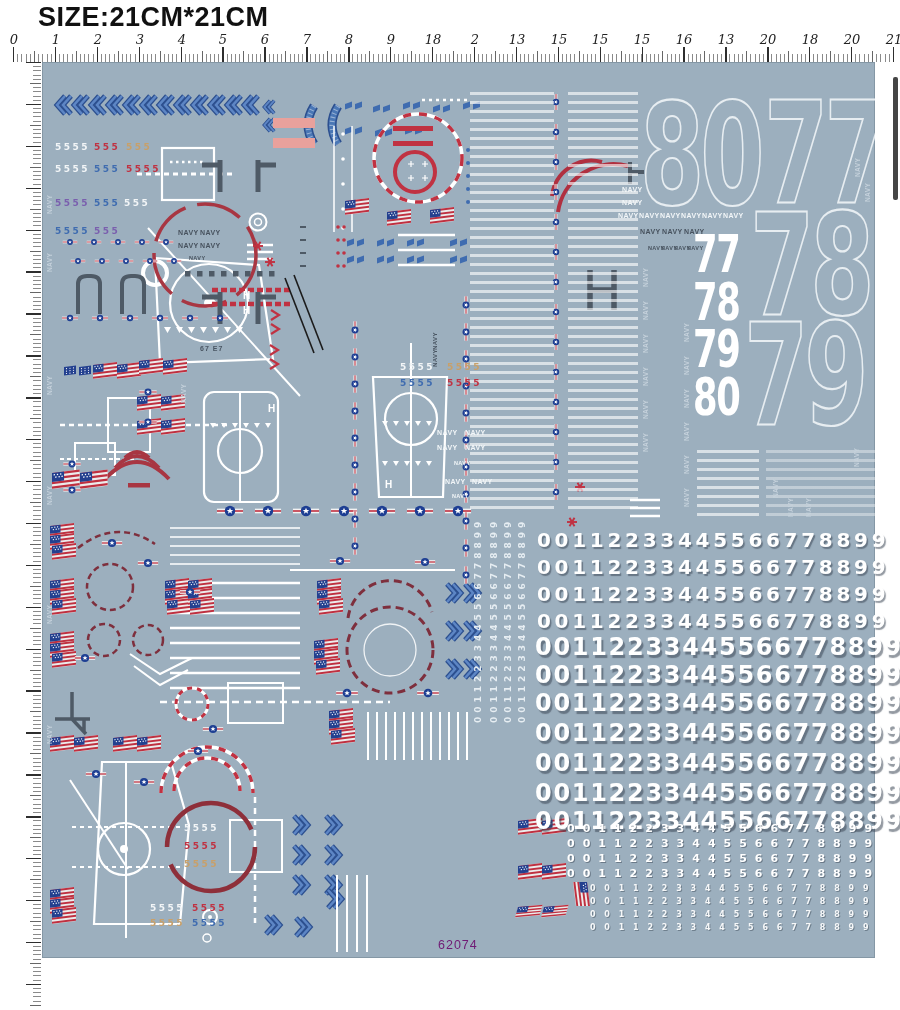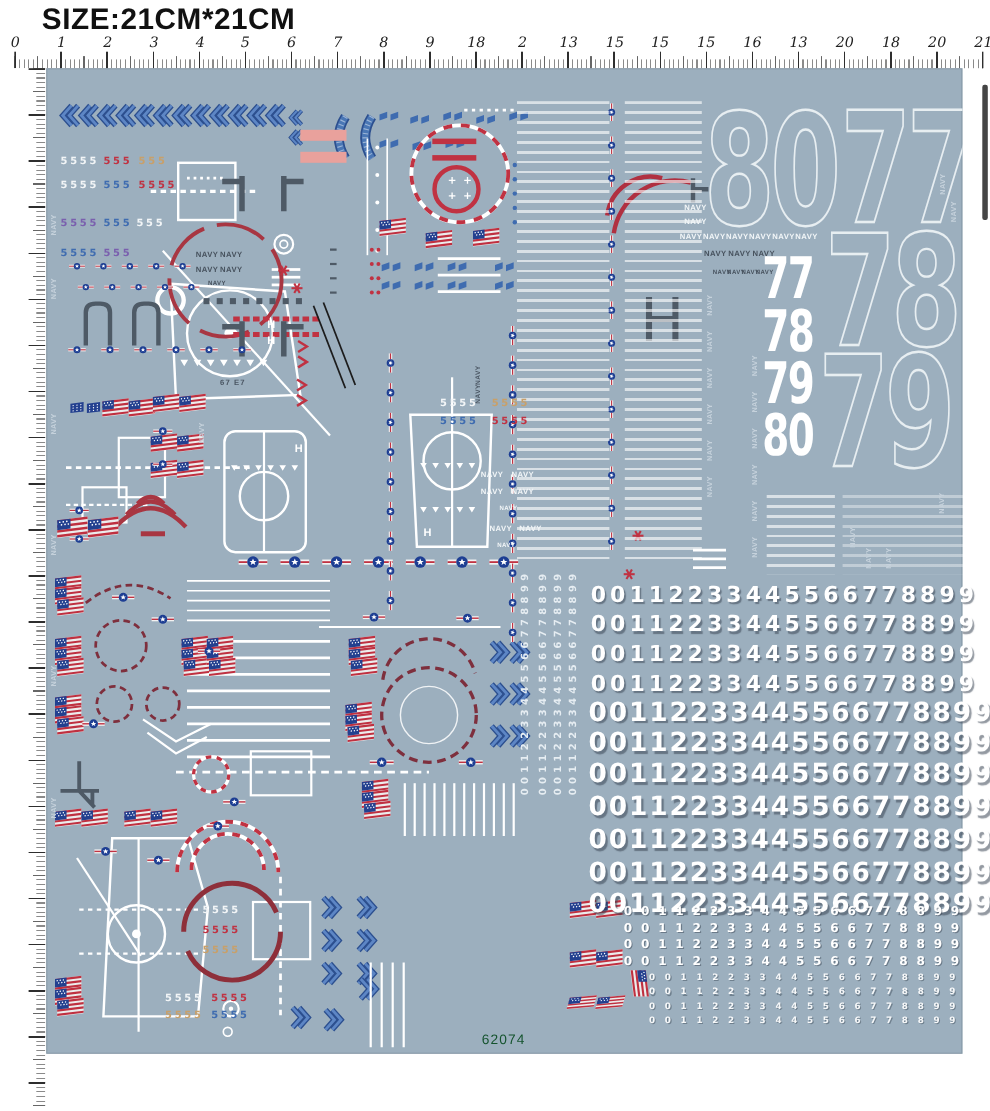--- a/index.html
+++ b/index.html
@@ -44,21 +44,21 @@
   .nv.vt{transform:rotate(-90deg);transform-origin:left top;color:#c6d2dc;font-size:6.5px;}
   .nv.vtd{transform:rotate(-90deg);transform-origin:left top;color:#4a5663;font-size:6px;}
   
   .sq{position:absolute;font:700 9px "DejaVu Sans",sans-serif;letter-spacing:2.5px;white-space:nowrap;text-align:right;}
   .c-w{color:#f2f5f7}.c-r{color:#c03242}.c-t{color:#c8a06a}.c-b{color:#3f6cb0}.c-p{color:#7a5fae}
   
   .micro{position:absolute;background:repeating-linear-gradient(180deg,rgba(255,255,255,.62) 0 2.6px,rgba(255,255,255,0) 2.6px 9px);}
   .micro.lite{opacity:.6;}
   .helipad-h{position:absolute;font:700 10px "Liberation Sans",sans-serif;color:#fff;}
   .deckcode{position:absolute;font:700 7px "Liberation Sans",sans-serif;color:#4a5663;letter-spacing:1px;}
-  .prodcode{position:absolute;left:396px;top:876px;font:400 12.5px "Liberation Sans",sans-serif;color:#14532d;letter-spacing:1px;}
+  .prodcode{position:absolute;left:396px;top:876px;font:400 12.5px "Liberation Sans",sans-serif;color:#701a75;letter-spacing:1px;}
   .scroll-thumb{position:absolute;left:893px;top:77px;width:5px;height:123px;background:#454545;border-radius:2px;}
 </style>
 </head>
 <body>
 
 <div class="canvas">
 
   <div class="title">SIZE:21CM*21CM</div>
 
   <div class="hruler">

